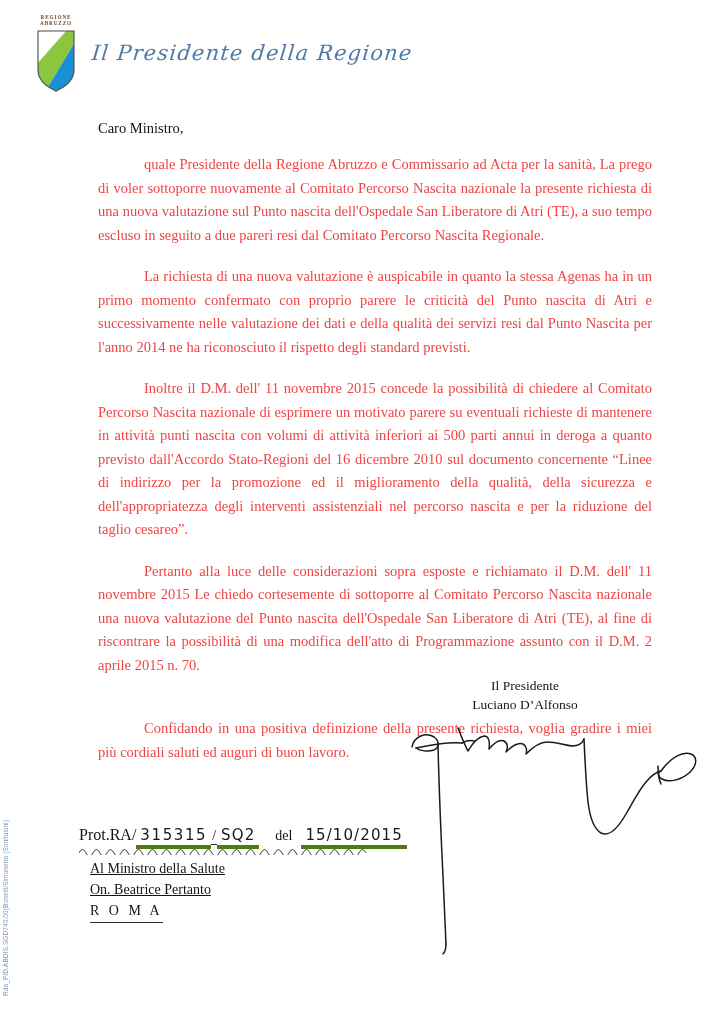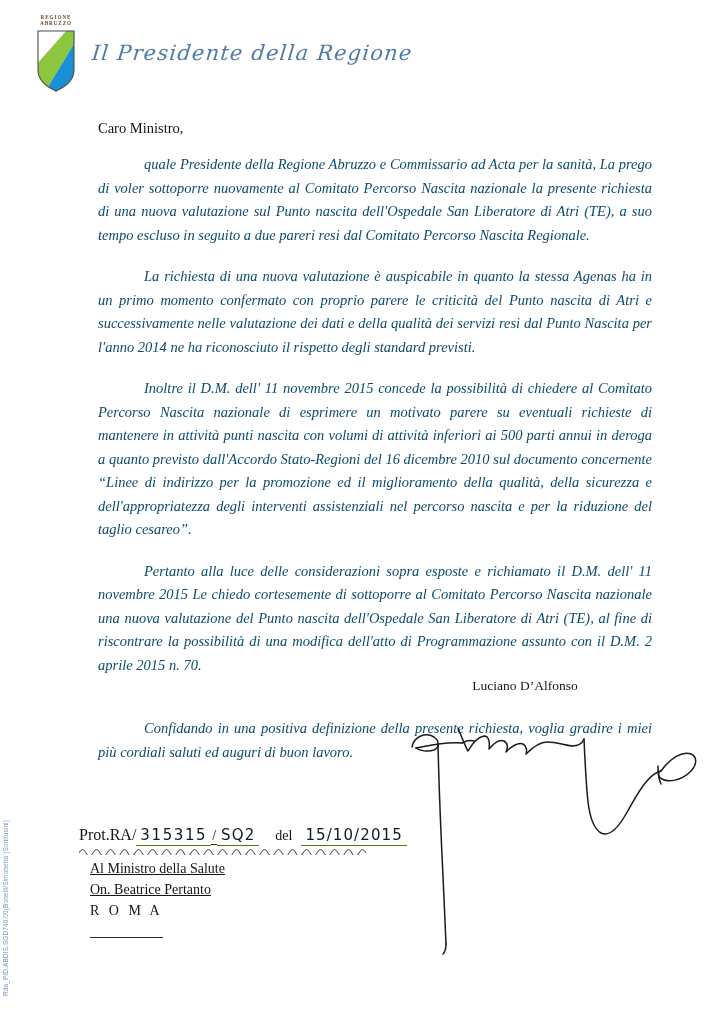--- a/index.html
+++ b/index.html
@@ -72,26 +72,25 @@
     top: 120px;
     width: 554px;
   }
   .salutation {
     font-size: 14.5px;
     margin: 0 0 16px 0;
     color: #141414;
   }
   p.para {
     font-size: 14.5px;
-    font-style: italic;
     line-height: 23.5px;
     text-align: justify;
     margin: 0 0 18px 0;
     text-indent: 46px;
-    color: #0c4a6e;
+    color: #ef4444;
   }
   p.para.closing {
     margin-top: 40px;
   }
 
   
   .sign-block {
     position: absolute;
     left: 420px;
     top: 676px;
@@ -120,21 +119,21 @@
     white-space: nowrap;
     display: flex;
     align-items: baseline;
   }
   .prot-label { font-size: 16px; margin-top: 8px; }
   .hand {
     font-family: "DejaVu Sans", sans-serif;
     font-size: 15px;
     letter-spacing: 1.6px;
     color: #15181c;
-    border-bottom: 1px solid #4d7c0f;
+    border-bottom: 4px solid #4d7c0f;
     padding: 0 4px 1px 4px;
     display: inline-block;
   }
   .hand.slim { letter-spacing: 1.1px; }
   .slash { padding: 0 1px; border-bottom: 1px solid #2a2a2a; }
   .del-word { padding: 0 9px 0 16px; }
 
   .squiggle {
     position: absolute;
     left: 79px;
@@ -150,21 +149,21 @@
     top: 858px;
     font-size: 14px;
     line-height: 21px;
     color: #141414;
     text-decoration: underline;
   }
   .recipient .roma {
     letter-spacing: 3px;
     border-bottom: 1px solid #2a2a2a;
     display: inline-block;
-    padding-bottom: 16px;
+    padding-bottom: 1px;
   }
 
   
   .vstamp {
     position: absolute;
     left: 2px;
     top: 816px;
     width: 180px;
     height: 12px;
     transform: rotate(-90deg);
@@ -218,20 +217,21 @@
     <div class="salutation">Caro Ministro,</div>
 
     <p class="para">quale Presidente della Regione Abruzzo e Commissario ad Acta per la sanità, La prego di voler sottoporre nuovamente al Comitato Percorso Nascita nazionale la presente richiesta di una nuova valutazione sul Punto nascita dell'Ospedale San Liberatore di Atri (TE), a suo tempo escluso in seguito a due pareri resi dal Comitato Percorso Nascita Regionale.</p>
     <p class="para">La richiesta di una nuova valutazione è auspicabile in quanto la stessa Agenas ha in un primo momento confermato con proprio parere le criticità del Punto nascita di Atri e successivamente nelle valutazione dei dati e della qualità dei servizi resi dal Punto Nascita per l'anno 2014 ne ha riconosciuto il rispetto degli standard previsti.</p>
     <p class="para">Inoltre il D.M. dell' 11 novembre 2015 concede la possibilità di chiedere al Comitato Percorso Nascita nazionale di esprimere un motivato parere su eventuali richieste di mantenere in attività punti nascita con volumi di attività inferiori ai 500 parti annui in deroga a quanto previsto dall'Accordo Stato-Regioni del 16  dicembre 2010 sul  documento concernente “Linee di indirizzo per la promozione ed il miglioramento della qualità, della sicurezza e dell'appropriatezza degli interventi assistenziali nel percorso nascita e per la riduzione del taglio cesareo”.</p>
     <p class="para">Pertanto alla luce delle considerazioni sopra esposte e richiamato il D.M. dell' 11 novembre 2015 Le chiedo cortesemente di sottoporre al Comitato Percorso Nascita nazionale una nuova valutazione del Punto nascita dell'Ospedale San Liberatore di Atri (TE), al fine di riscontrare la possibilità di una modifica dell'atto di Programmazione assunto con il D.M. 2 aprile 2015 n. 70.</p>
     <p class="para closing">Confidando in una positiva definizione della presente richiesta, voglia gradire i miei più cordiali saluti ed auguri di buon lavoro.</p>
   </div>
 
   <div class="sign-block">
+    <div>Il Presidente</div>
     <div>Luciano D’Alfonso</div>
   </div>
 
   <div class="signature-svg">
     <svg width="310" height="270" viewBox="0 0 310 270" xmlns="http://www.w3.org/2000/svg">
       <g fill="none" stroke="#1a1a1a" stroke-width="1.5" stroke-linecap="round" stroke-linejoin="round">
         <path d="M22,41 C24,30 36,26 44,31 C50,35 49,42 44,44 C38,46 30,45 26,42"></path>
         <path d="M26,42 C45,38 62,36 72,37"></path>
         <path d="M68,22 C72,32 75,40 78,45 C82,38 88,31 94,30 C99,30 100,36 99,43 C104,37 110,33 114,35 C118,37 118,42 116,46 C122,40 128,36 133,38 C137,40 137,45 136,48 C143,41 150,36 157,36 C166,36 174,39 182,40"></path>
         <path d="M182,40 C188,40 192,38 194,33"></path>

